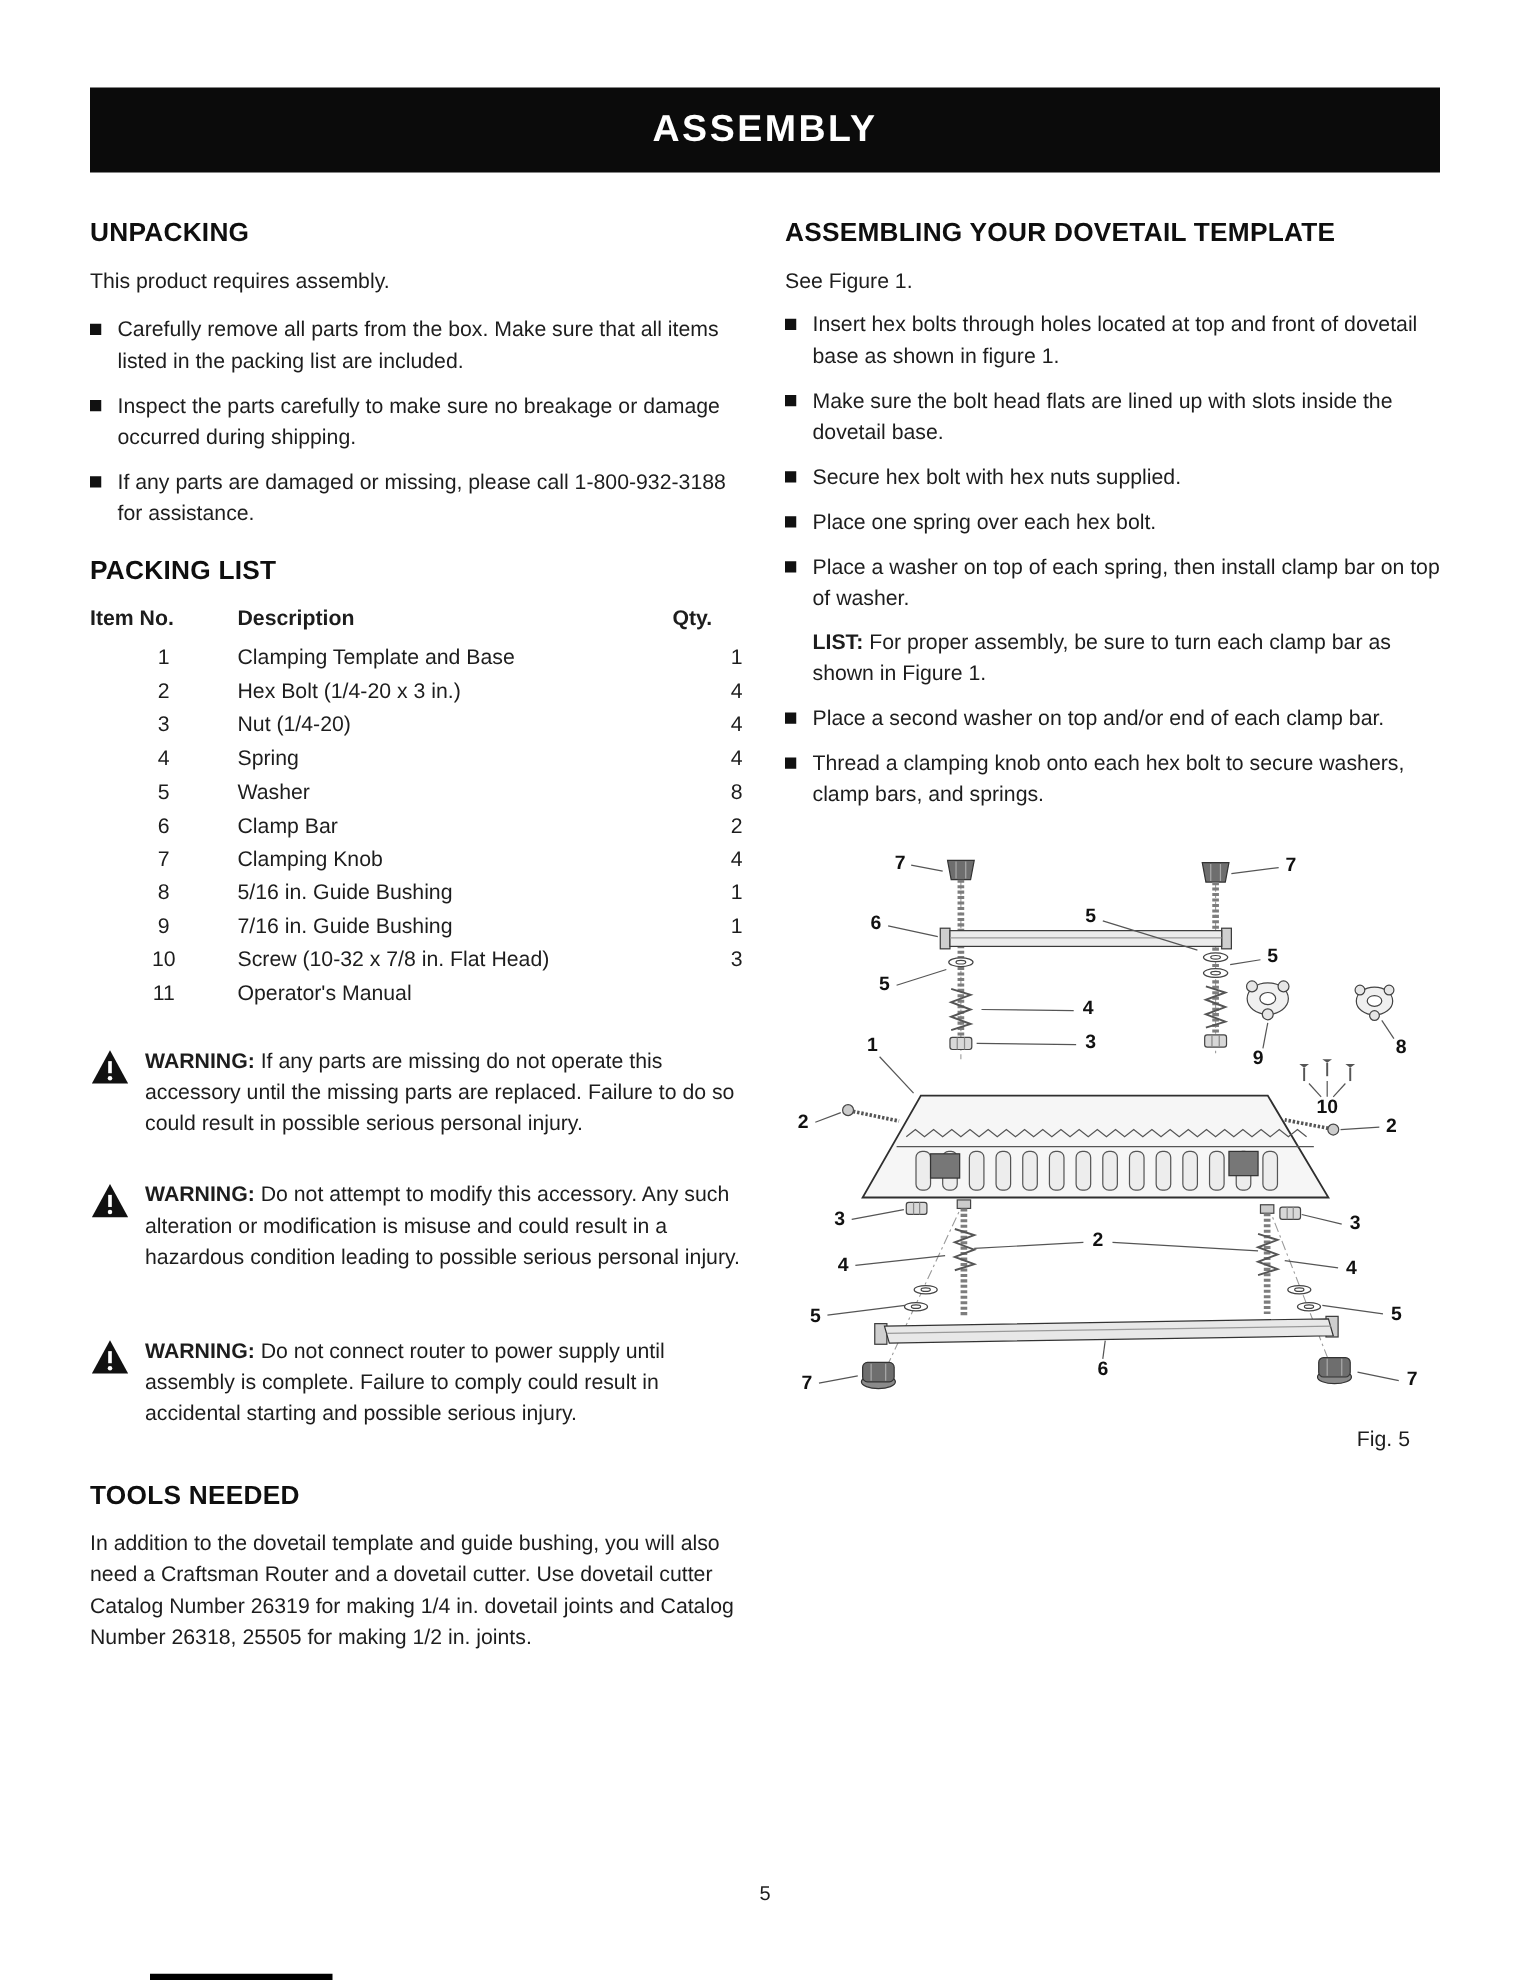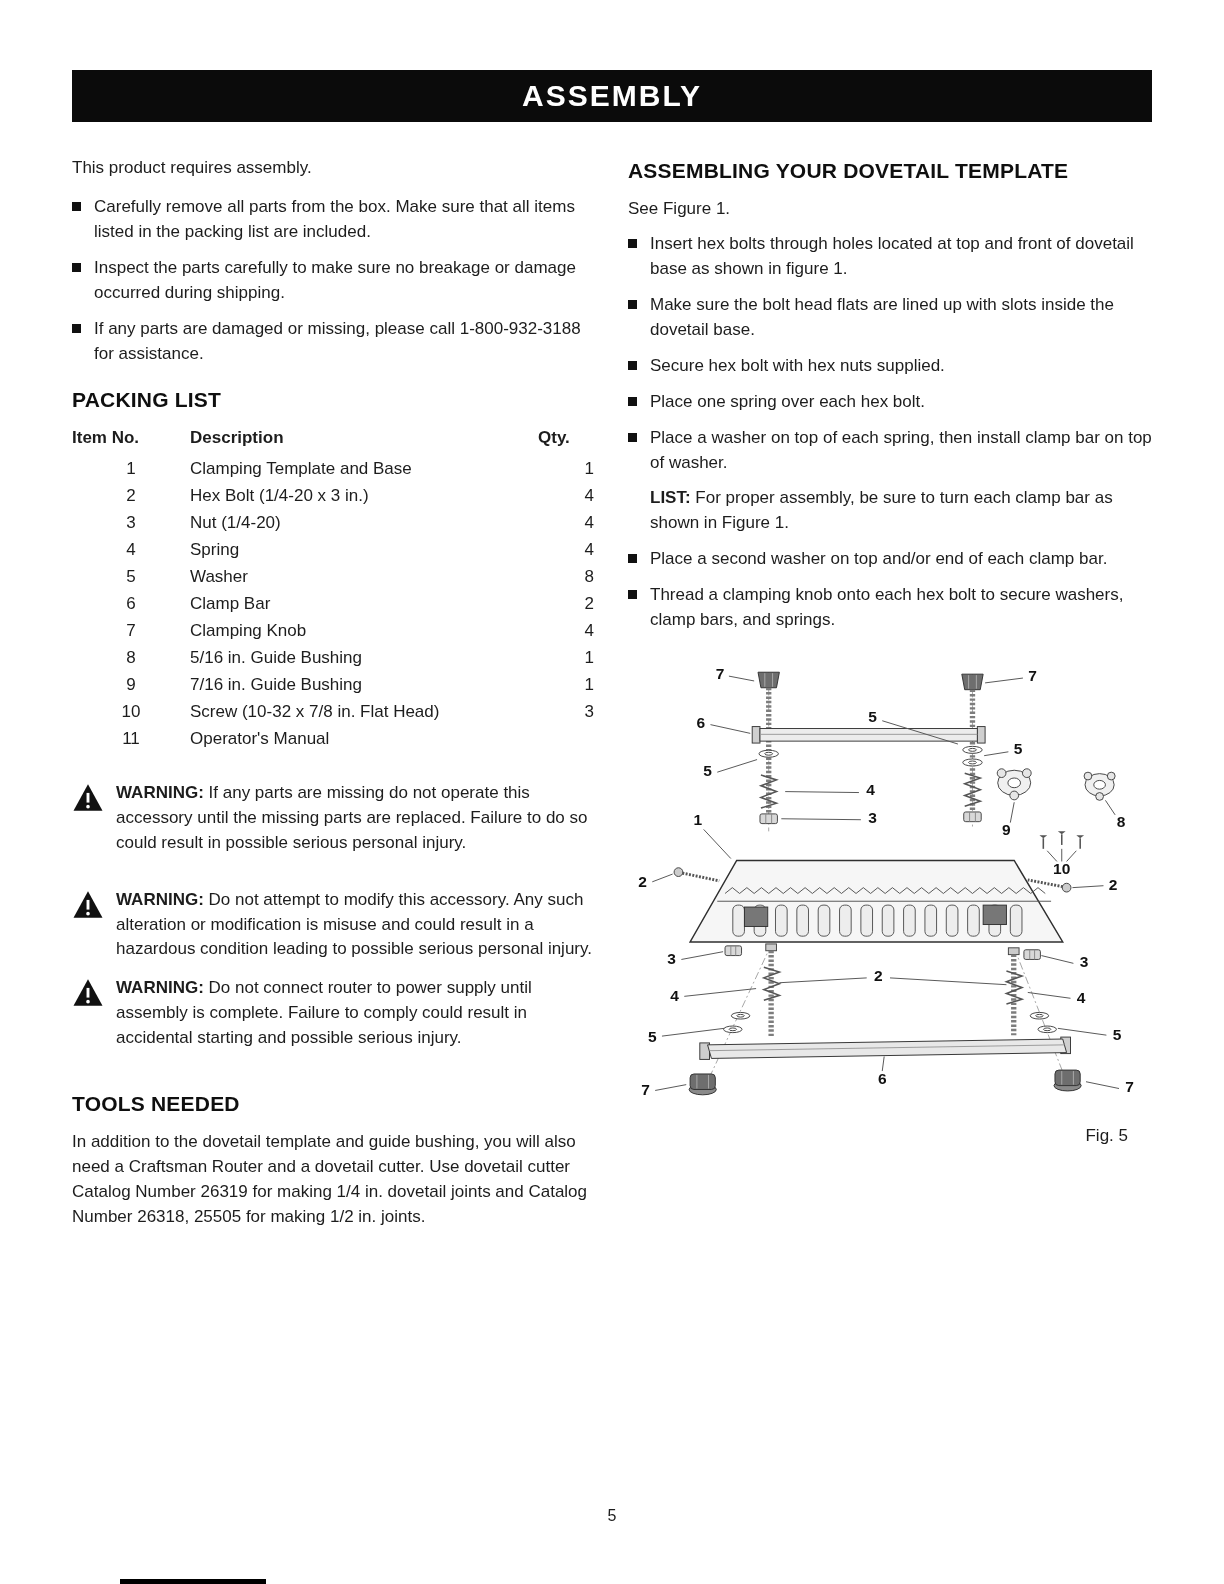--- a/index.html
+++ b/index.html
@@ -3,21 +3,21 @@
 <meta charset="utf-8">
 <style>
   * { box-sizing: border-box; }
   html,body { margin:0; padding:0; }
   body {
     width:1224px; height:1584px; position:relative; background:#ffffff;
     font-family:"Liberation Sans","DejaVu Sans",sans-serif;
     color:#1d1d1d; font-size:17px; line-height:1.47;
   }
   .page { padding:70px 72px 0 72px; }
-  .assembly-bar { height:52px; background:#0b0b0b; display:flex; align-items:center; justify-content:center; }
+  .assembly-bar { height:68px; background:#0b0b0b; display:flex; align-items:center; justify-content:center; }
   .assembly-bar .t { color:#ffffff; font-weight:700; font-size:30px; letter-spacing:2px; }
   .cols { display:flex; gap:34px; margin-top:34px; }
   .col-l { width:522px; flex:none; }
   .col-r { width:524px; flex:none; }
   .h { font-size:21px; font-weight:700; margin:0 0 10px 0; color:#0f0f0f; letter-spacing:0.2px; }
   .intro { margin:0 0 14px 0; }
   ul.blist { list-style:none; margin:0; padding:0; }
   ul.blist li { display:flex; gap:13px; margin:0 0 11px 0; }
   .sq { flex:none; width:9px; height:9px; background:#111; margin-top:7px; }
   table.pack { width:100%; border-collapse:collapse; margin:2px 0 4px 0; }
@@ -46,20 +46,21 @@
 <div class="page">
 
   <div class="assembly-bar">
     <span class="t">ASSEMBLY</span>
   </div>
 
   <div class="cols">
 
     <div class="col-l">
 
+      <h2 class="h">UNPACKING</h2>
       <p class="intro">This product requires assembly.</p>
 
       <ul class="blist">
         <li>
             <span class="sq"></span>
             <span>Carefully remove all parts from the box. Make sure that all items listed in the packing list are included.</span>
           </li>
         <li>
             <span class="sq"></span>
             <span>Inspect the parts carefully to make sure no breakage or damage occurred during shipping.</span>
@@ -159,21 +160,21 @@
         <span class="wicon">
           <svg width="32" height="29" viewBox="0 0 26 24">
               <path d="M13 1 L25 23 H1 Z" fill="#111"></path>
               <rect x="11.8" y="8.2" width="2.4" height="8" fill="#fff"></rect>
               <circle cx="13" cy="19.6" r="1.5" fill="#fff"></circle>
             </svg>
         </span>
         <span><b>WARNING:</b> <span>Do not attempt to modify this accessory. Any such alteration or modification is misuse and could result in a hazardous condition leading to possible serious personal injury.</span></span>
       </div>
 
-      <div class="warning" style="margin-top:14px;">
+      <div class="warning" style="margin-top:50px;">
         <span class="wicon">
           <svg width="32" height="29" viewBox="0 0 26 24">
               <path d="M13 1 L25 23 H1 Z" fill="#111"></path>
               <rect x="11.8" y="8.2" width="2.4" height="8" fill="#fff"></rect>
               <circle cx="13" cy="19.6" r="1.5" fill="#fff"></circle>
             </svg>
         </span>
         <span><b>WARNING:</b> <span>Do not connect router to power supply until assembly is complete. Failure to comply could result in accidental starting and possible serious injury.</span></span>
       </div>
 

